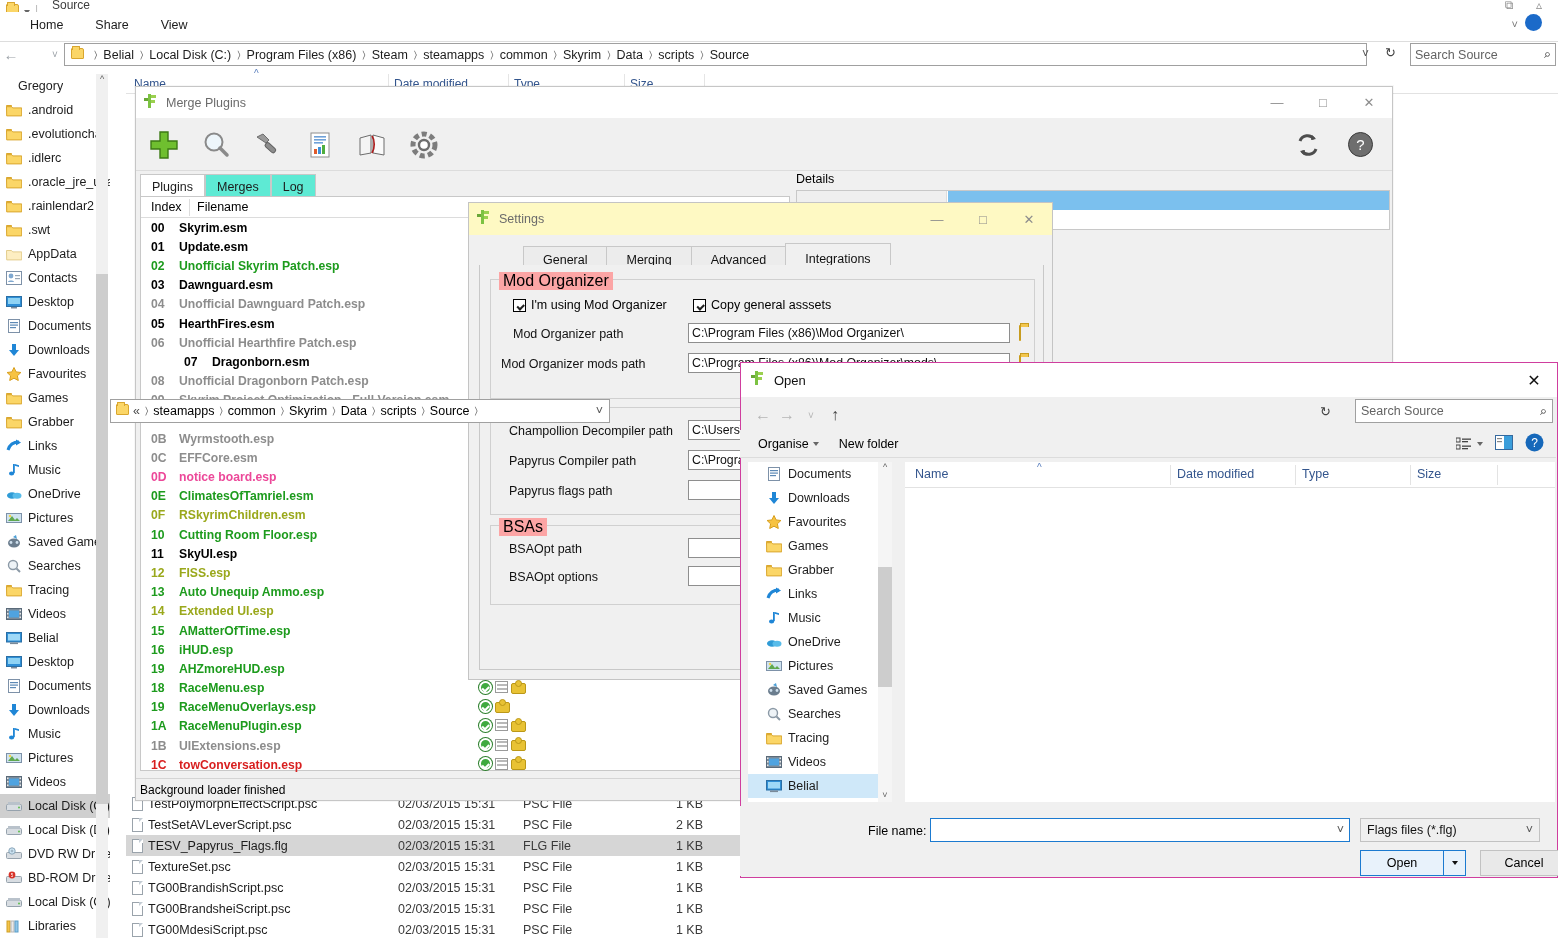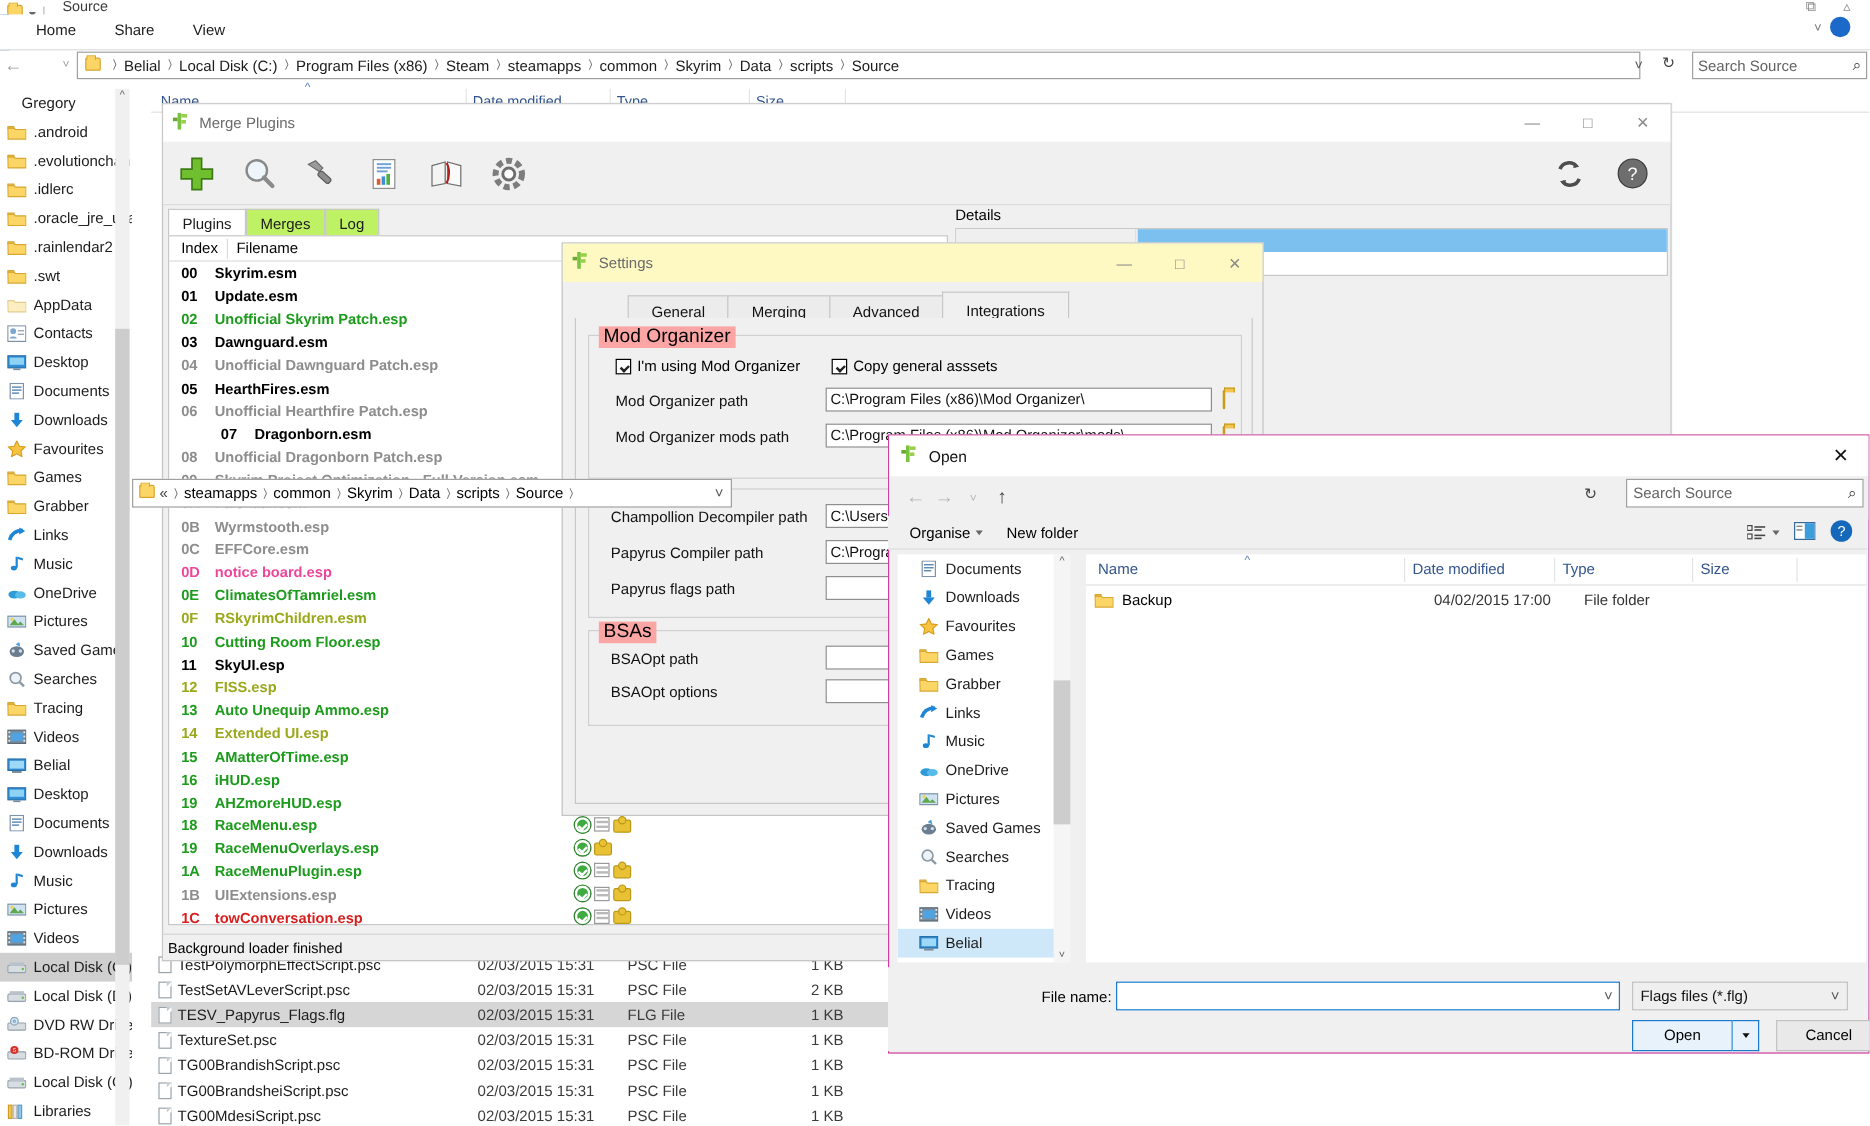--- a/index.html
+++ b/index.html
@@ -94,21 +94,21 @@
   }
   .mp-title { height:32px; background:#fff; display:flex; align-items:center; padding-left:8px; border-bottom:1px solid #f0f0f0; }
   .mp-title .t { color:#6b6b6b; font-size:12.5px; margin-left:8px;}
   .mp-wbtns { margin-left:auto; display:flex; }
   .mp-wbtns div { width:46px; height:31px; display:flex; align-items:center; justify-content:center; color:#8d8d8d; font-size:13px;}
   .mp-toolbar { height:52px; background:#f0f0f0; display:flex; align-items:center; padding-left:10px; gap:16px; border-bottom:1px solid #dcdcdc;}
   .tbi { width:36px; height:36px; display:flex; align-items:center; justify-content:center; }
   .mp-tb-right { margin-left:auto; display:flex; gap:16px; padding-right:14px; }
 
   .mp-tabs { position:absolute; left:4px; top:87px; display:flex; }
-  .mp-tab { padding:5px 11px; font-size:12.5px; border:1px solid #c8c8c8; border-bottom:none; background:#bef264; color:#1c1c1c;}
+  .mp-tab { padding:5px 11px; font-size:12.5px; border:1px solid #c8c8c8; border-bottom:none; background:#5eead4; color:#1c1c1c;}
   .mp-tab.active { background:#fff; }
   .mp-body { position:absolute; left:4px; top:109px; width:650px; height:575px; background:#fff; border:1px solid #c8c8c8; }
   .lv-head { height:21px; border-bottom:1px solid #dcdcdc; font-size:12.5px; color:#000; position:relative;}
   .lv-head .h { position:absolute; top:3px; }
   .lv-head .vd { position:absolute; top:2px; width:1px; height:17px; background:#ddd; }
   .plugrow { height:19.2px; display:flex; align-items:center; font-size:12.2px; font-weight:bold; position:relative;}
   .plugrow .idx { width:38px; padding-left:10px; }
   .plugrow .fn { flex:1; }
   .plugrow .icons { position:absolute; left:338px; top:2px; display:flex; gap:3px; align-items:center;}
   .ic-check { width:13px;height:13px;border-radius:50%;background:#3faa3f;position:relative;box-shadow:inset 0 0 0 2px #fff, 0 0 0 1px #2d7d2d;}
@@ -890,21 +890,21 @@
       </div>
       <div class="cbx" style="left:202px; top:18px;">
         <span class="box on"></span>
         <span>Copy general asssets</span>
       </div>
       <span class="fld-lbl" style="left:22px; top:47px;">Mod Organizer path</span>
       <div class="txtin" style="left:197px; top:43px; width:322px;">
         <span>C:\Program Files (x86)\Mod Organizer\</span>
       </div>
       <div class="browse" style="left:528px; top:46px;"><span class="ofolder"></span></div>
-      <span class="fld-lbl" style="left:22px; top:77px;">Mod Organizer mods path</span>
+      <span class="fld-lbl" style="left:10px; top:77px;">Mod Organizer mods path</span>
       <div class="txtin" style="left:197px; top:73px; width:322px;">
         <span>C:\Program Files (x86)\Mod Organizer\mods\</span>
       </div>
       <div class="browse" style="left:528px; top:76px;"><span class="ofolder"></span></div>
     </div>
 
     <div class="group" style="left:10px; top:142px; width:545px; height:108px;">
       <span class="gl">Papyrus</span>
       <span class="fld-lbl" style="left:18px; top:16px;">Champollion Decompiler path</span>
       <div class="txtin" style="left:197px; top:12px; width:322px;">
@@ -1140,34 +1140,20 @@
     <span class="c" style="left:10px;">Name</span>
     <span class="sortcaret" style="left:132px;top:0px;">^</span>
     <span class="vd" style="left:265px;"></span>
     <span class="c" style="left:272px;">Date modified</span>
     <span class="vd" style="left:390px;"></span>
     <span class="c" style="left:397px;">Type</span>
     <span class="vd" style="left:505px;"></span>
     <span class="c" style="left:512px;">Size</span>
     <span class="vd" style="left:592px;"></span>
   </div>
-  <div id="od-rows">
-        <div class="od-frow">
-          <span style="width:30px;display:flex;justify-content:center;">
-            <span class="ic" style="width: 16px; height: 15px; display: inline-block; flex: 0 0 16px;"><svg width="16" height="14" viewBox="0 0 16 14">
-                <path d="M0.5 3.5h5l1.2 1.4h9v8h-15z" fill="#fbd667" stroke="#d9a62e"></path>
-                <path d="M0.5 2.5h5v1.2h-5z" fill="#fbd667" stroke="#d9a62e"></path>
-              </svg></span>
-          </span>
-          <span style="width:260px;">Backup</span>
-          <span style="width:125px;color:#333;">04/02/2015 17:00</span>
-          <span style="width:110px;color:#333;">File folder</span>
-          <span style="width:80px;color:#333;"></span>
-        </div>
-      </div>
 </div>
 
 <div class="od-bottom">
   <span class="fn-lbl">File name:</span>
   <div class="fn-in">
     <span></span>
     <span class="fn-dd">˅</span>
   </div>
   <div class="filt">
     <span>Flags files (*.flg)</span>

